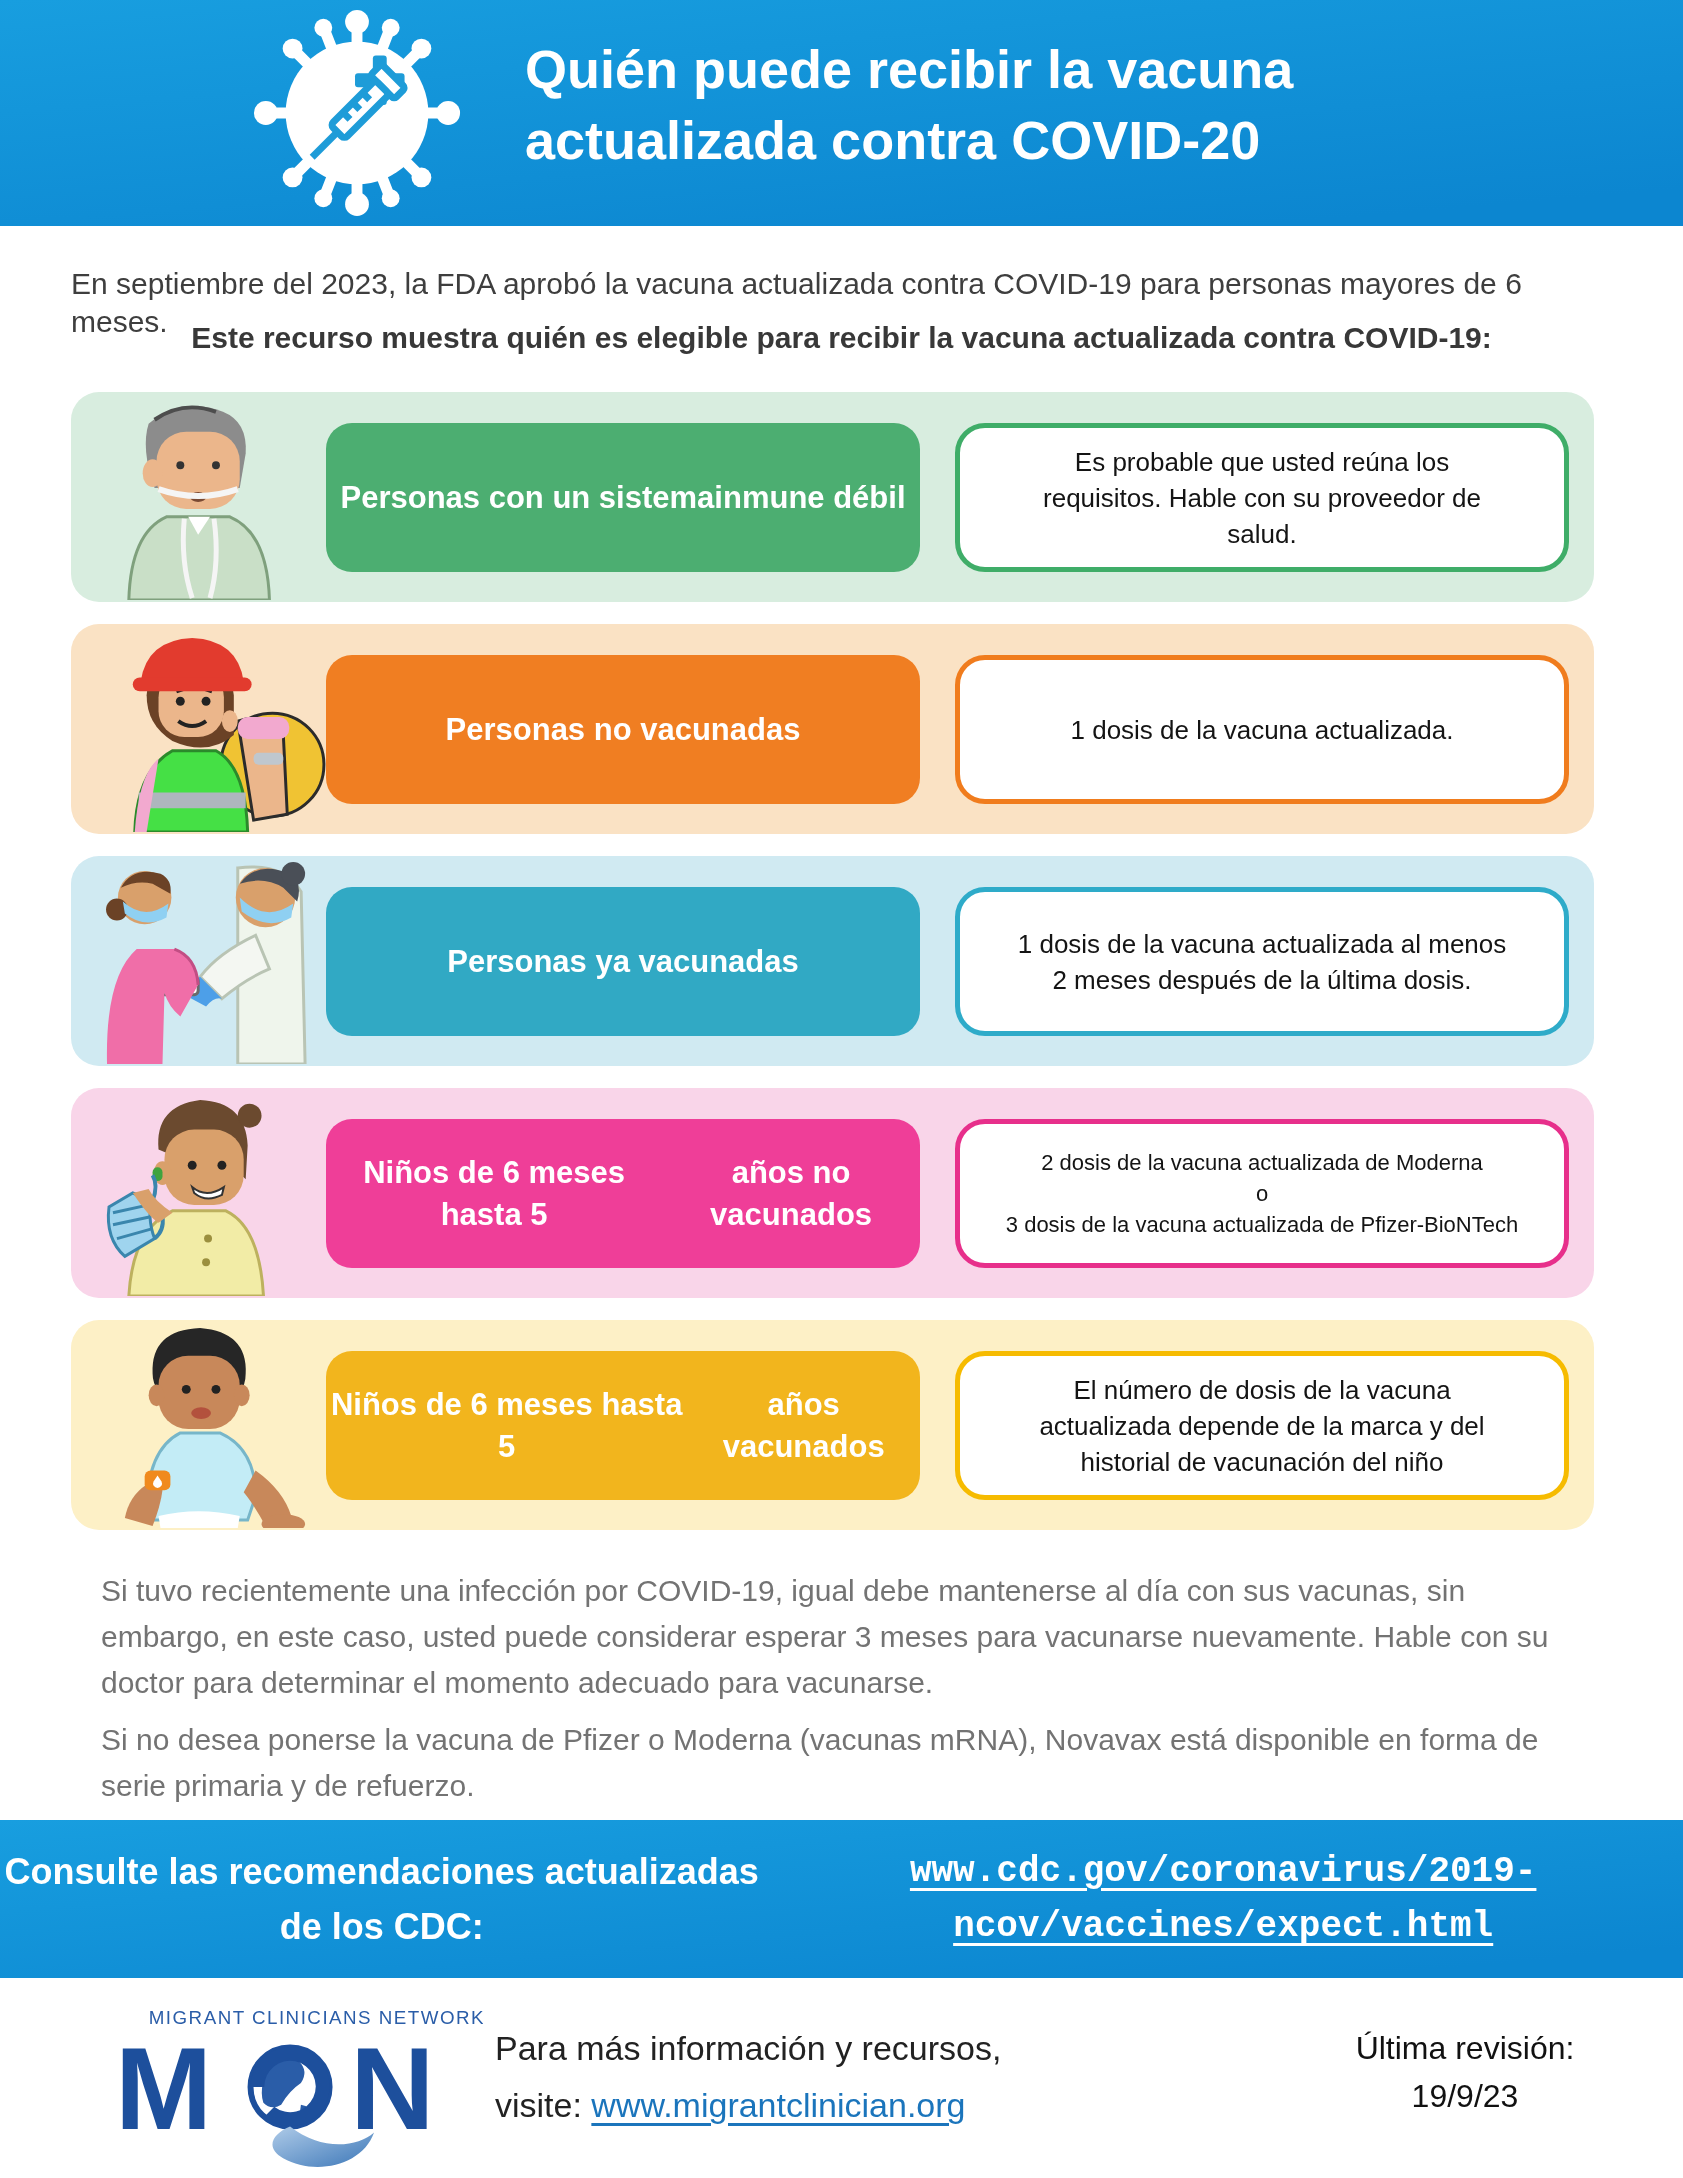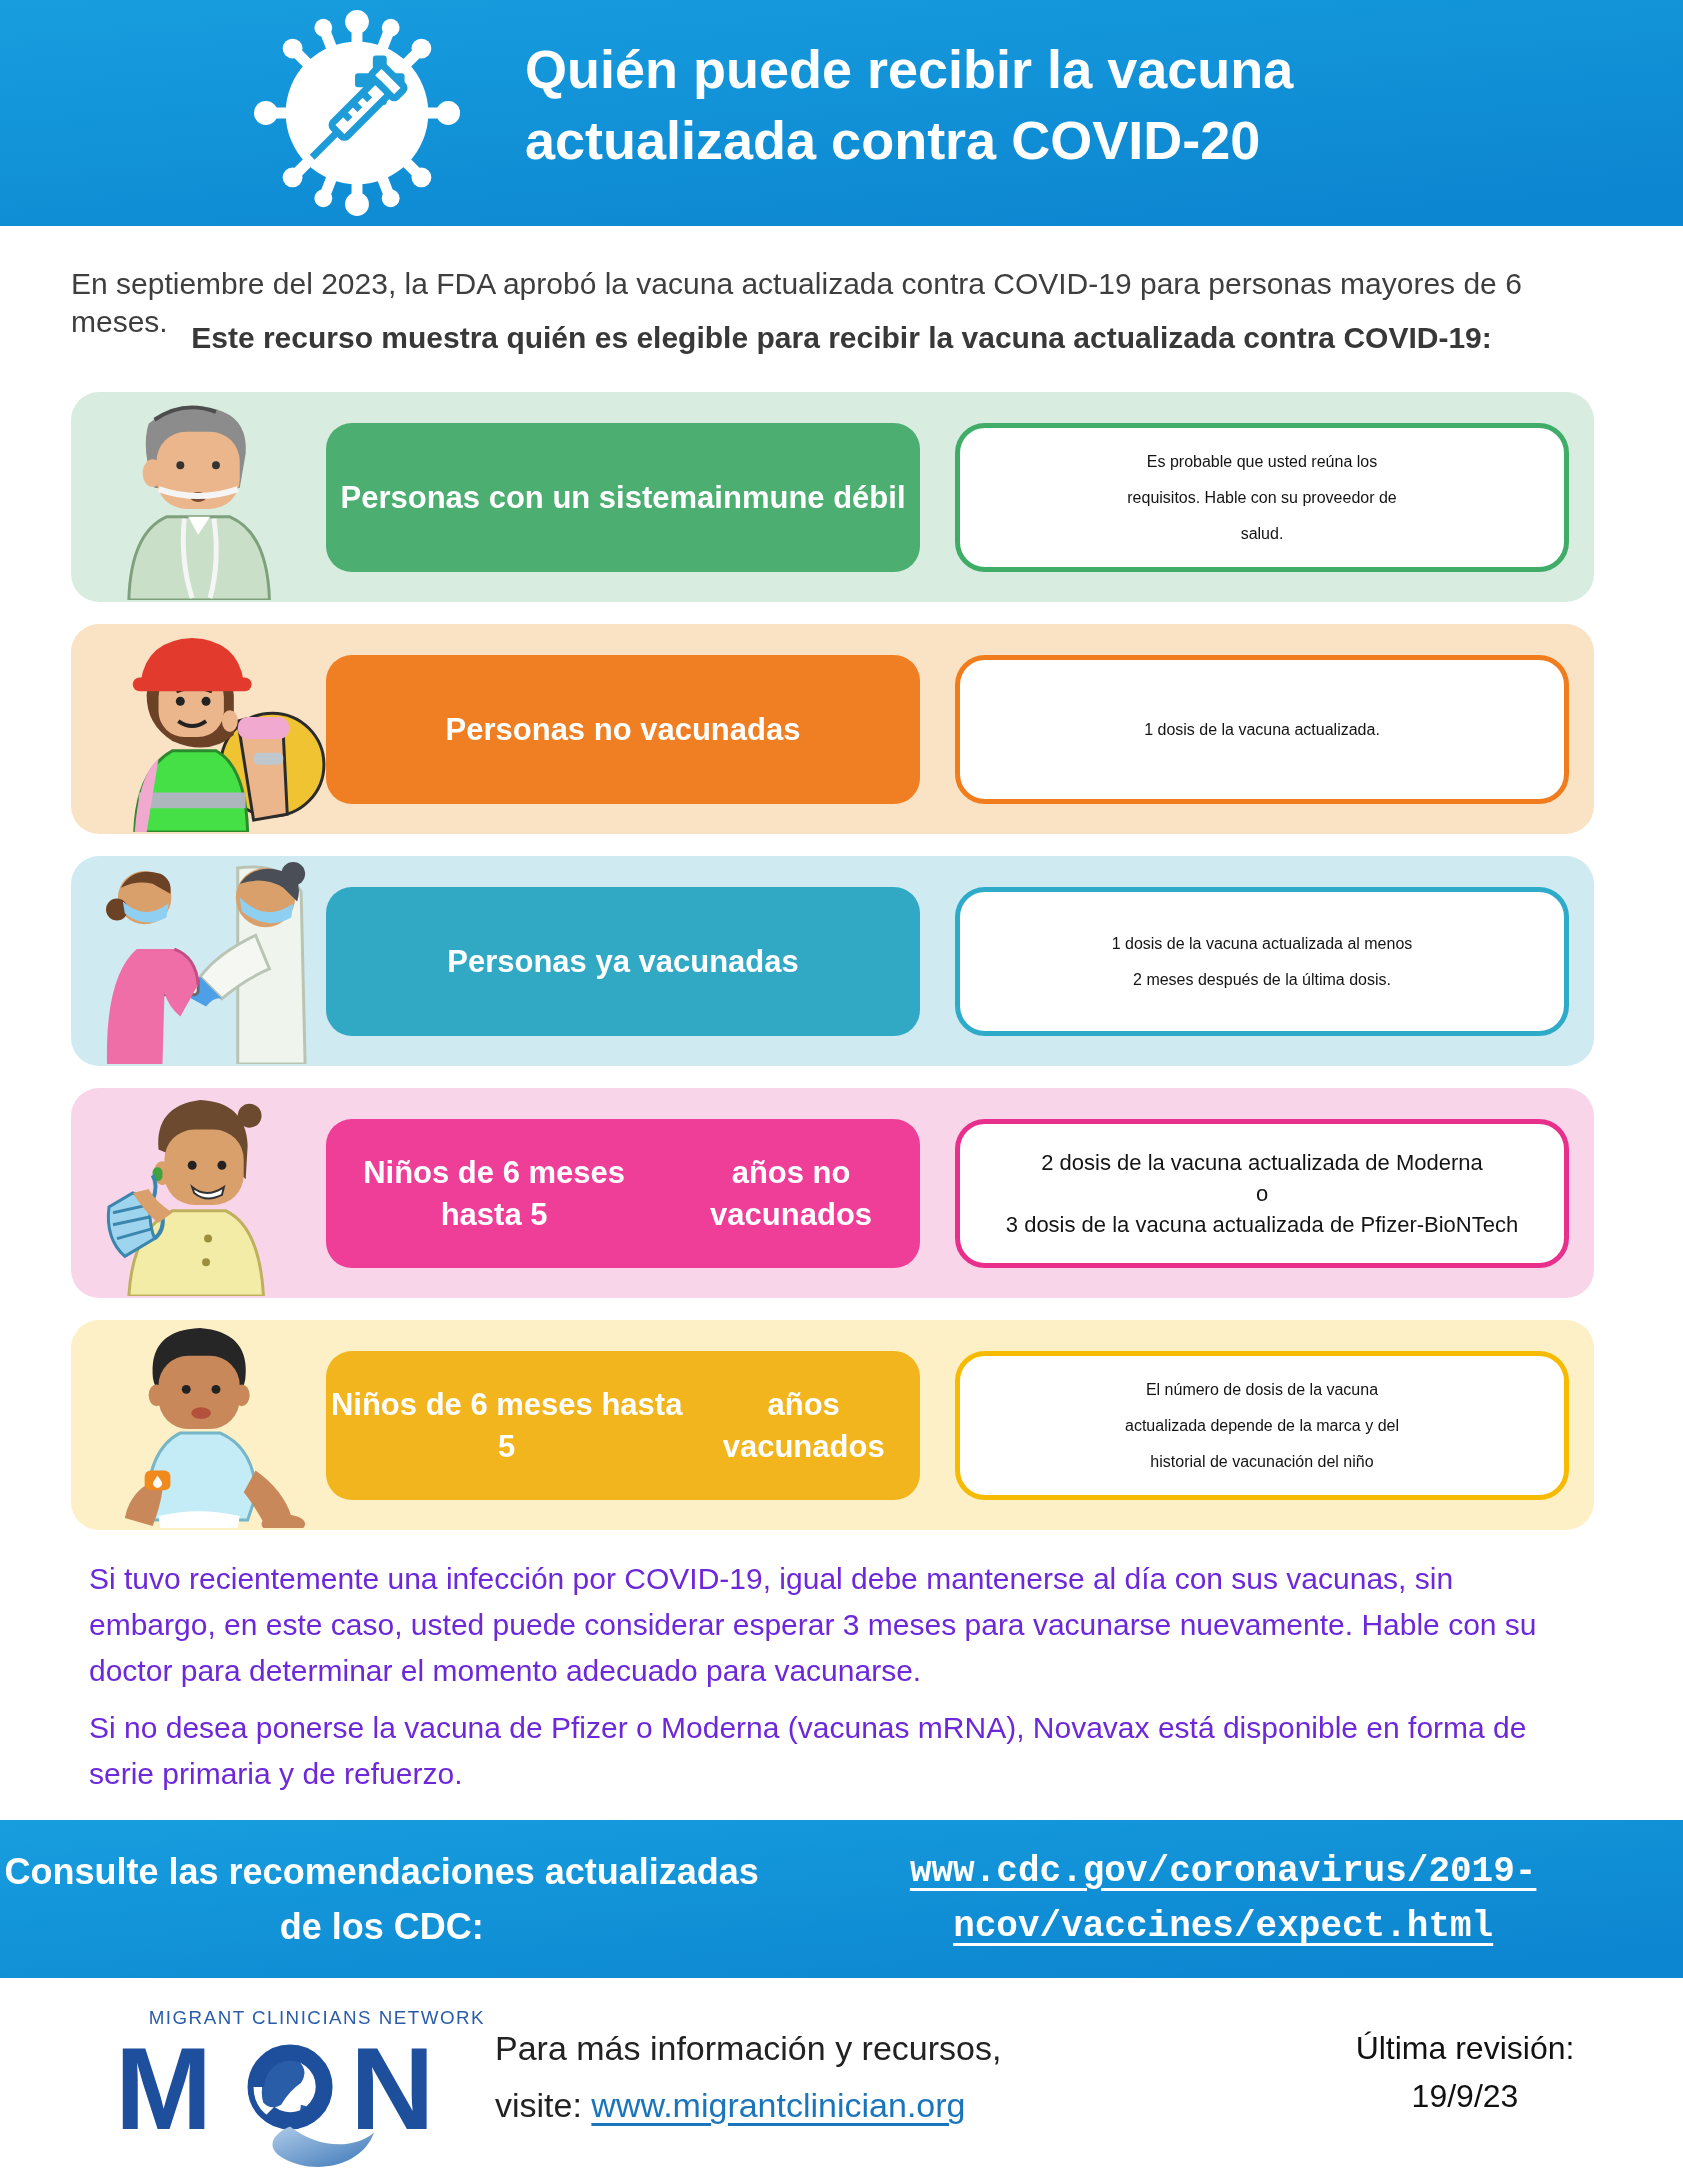--- a/index.html
+++ b/index.html
@@ -41,26 +41,26 @@
   .label-box{
     position:absolute;left:255px;top:31px;width:594px;height:149px;
     background:var(--label-bg,#888);border-radius:26px;
     display:flex;flex-direction:row;align-items:center;justify-content:center;
     color:#ffffff;font-weight:bold;font-size:31px;line-height:42px;text-align:center;
   }
   .info-box{
     position:absolute;left:884px;top:31px;width:614px;height:149px;box-sizing:border-box;
     background:#ffffff;border:5px solid var(--accent,#888);border-radius:30px;
     display:flex;flex-direction:column;align-items:center;justify-content:center;
-    color:#141414;font-size:16px;line-height:36px;text-align:center;padding:4px 20px;
+    color:#141414;font-size:26px;line-height:36px;text-align:center;padding:4px 20px;
   }
   .info-box.small{font-size:22px;line-height:31px;padding:4px 12px;text-align:right;}
 
   
-  .note{position:absolute;left:89px;width:1497px;margin:0;font-size:30px;color:#6d28d9;line-height:46px;}
+  .note{position:absolute;left:89px;width:1497px;margin:12px;font-size:30px;color:#737373;line-height:46px;}
   .note1{top:1556px;}
   .note2{top:1705px;}
 
   
   .cdc-bar{
     position:absolute;left:0;top:1820px;width:1683px;height:158px;
     background:linear-gradient(175deg, var(--brand-blue-light,#189EDF) 0%, var(--brand-blue,#0C86D0) 90%);
     display:flex;flex-direction:row;align-items:center;justify-content:center;
     color:#ffffff;font-weight:bold;font-size:36px;line-height:55px;text-align:center;
   }

